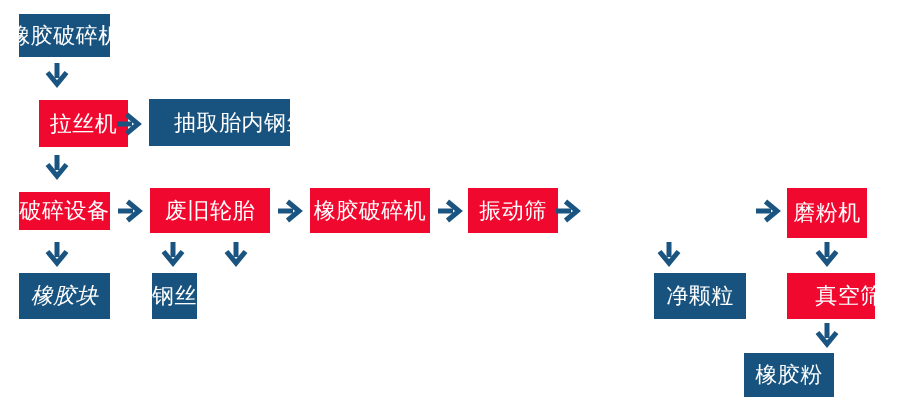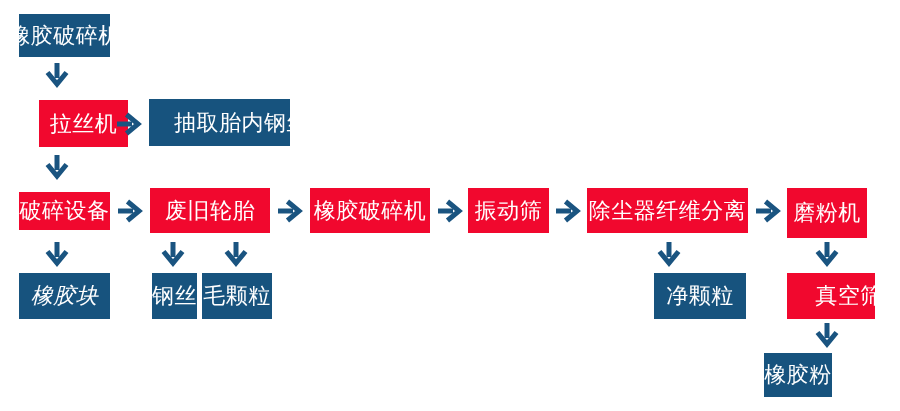--- a/index.html
+++ b/index.html
@@ -28,29 +28,29 @@
   .arrow { position: absolute; }
   .arrow svg { display: block; }
 
   
   #n0  { left: 19px;  top: 14px;  width: 91px;  height: 43px; }
   #n1  { left: 19px;  top: 100px; width: 89px;  height: 47px; margin-left: 20px; }
   #n2  { left: 149px; top: 99px;  width: 141px; height: 47px; padding-left: 44px; }
   #n3  { left: 19px;  top: 192px; width: 91px;  height: 38px; }
   #n4  { left: 150px; top: 188px; width: 120px; height: 45px; }
   #n5  { left: 310px; top: 188px; width: 120px; height: 45px; }
-  #n6  { left: 468px; top: 188px; width: 81px;  height: 45px; }
+  #n6  { left: 468px; top: 188px; width: 90px;  height: 45px; }
   #n7  { left: 587px; top: 188px; width: 161px; height: 45px; }
   #n8  { left: 787px; top: 188px; width: 80px;  height: 50px; }
   #n9  { left: 19px;  top: 273px; width: 91px;  height: 46px; font-style: italic; }
   #n10 { left: 152px; top: 273px; width: 45px;  height: 46px; }
   #n11 { left: 202px; top: 273px; width: 70px;  height: 46px; }
   #n12 { left: 624px; top: 273px; width: 92px;  height: 46px; margin-left: 30px; }
   #n13 { left: 787px; top: 273px; width: 88px;  height: 46px; padding-left: 36px; }
-  #n14 { left: 764px; top: 353px; width: 68px;  height: 44px; }
+  #n14 { left: 744px; top: 353px; width: 90px;  height: 44px; }
 
   
   #a1 { left: 45px;  top: 62px;  }
   #a2 { left: 45px;  top: 154px; }
   #a3 { left: 45px;  top: 241px; }
   #a4 { left: 161px; top: 241px; }
   #a5 { left: 224px; top: 241px; }
   #a6 { left: 657px; top: 241px; }
   #a7 { left: 815px; top: 241px; }
   #a8 { left: 815px; top: 322px; }
@@ -68,25 +68,23 @@
 
 <div class="canvas">
 
   <div class="node blue" id="n0">橡胶破碎机</div>
   <div class="node red" id="n1">拉丝机</div>
   <div class="node blue" id="n2">抽取胎内钢丝</div>
   <div class="node red" id="n3">破碎设备</div>
   <div class="node red" id="n4">废旧轮胎</div>
   <div class="node red" id="n5">橡胶破碎机</div>
   <div class="node red" id="n6">振动筛</div>
-  <div class="node red" id="n7">除尘器纤维分离</div>
   <div class="node red" id="n8">磨粉机</div>
   <div class="node blue" id="n9">橡胶块</div>
   <div class="node blue" id="n10">钢丝</div>
-  <div class="node blue" id="n11">毛颗粒</div>
   <div class="node blue" id="n12">净颗粒</div>
   <div class="node red" id="n13">真空筛</div>
   <div class="node blue" id="n14">橡胶粉</div>
 
   <span class="arrow" id="a1">
       <svg width="24" height="26" viewBox="0 0 24 26">
         <path d="M12 1 V16" stroke="#1a5480" stroke-width="5" fill="none"></path>
         <path d="M2.5 10.5 L12 22 L21.5 10.5" stroke="#1a5480" stroke-width="5" fill="none"></path>
       </svg>
     </span>

